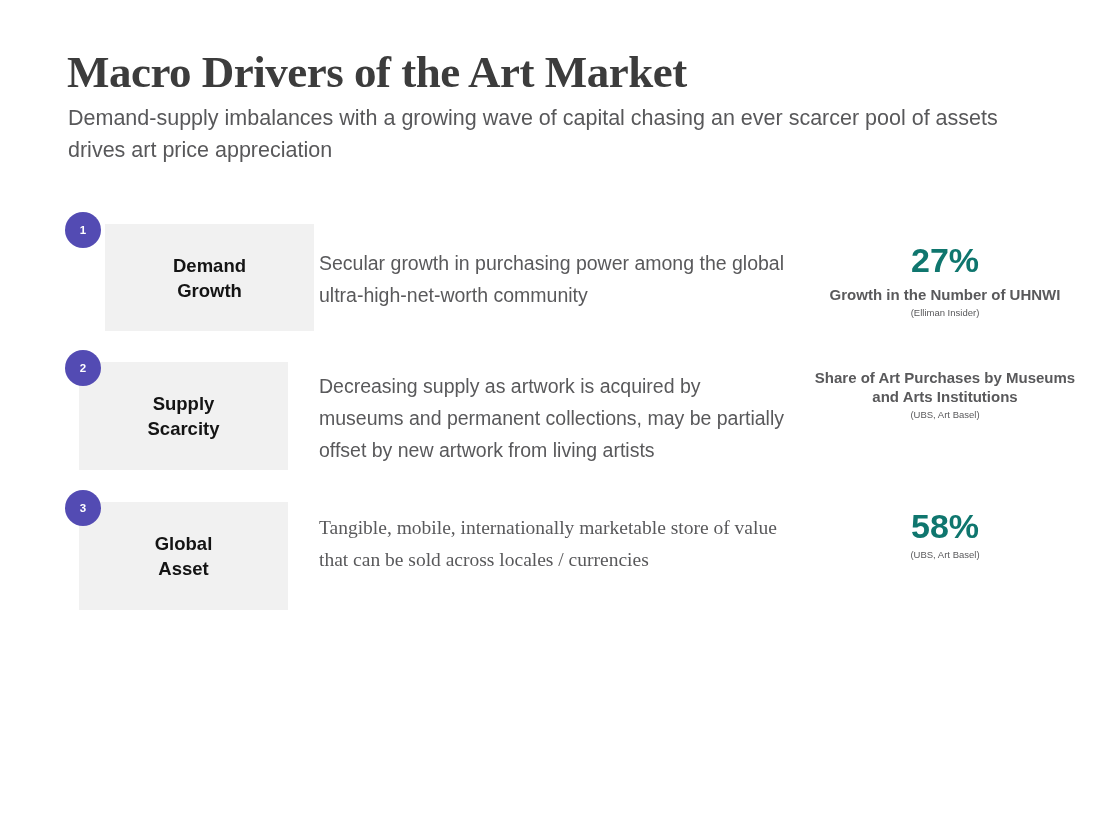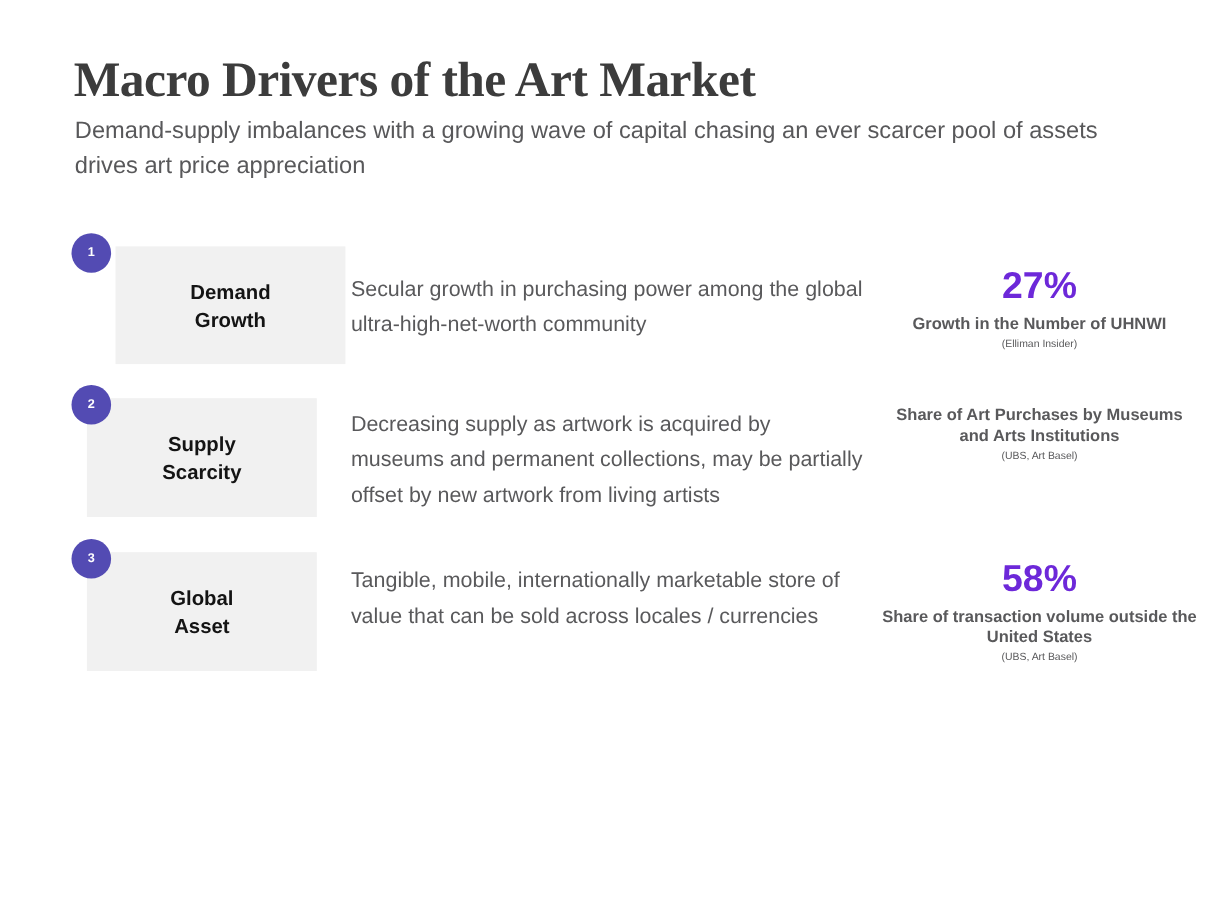--- a/index.html
+++ b/index.html
@@ -99,36 +99,36 @@
     position: absolute;
     left: 319px;
     width: 470px;
     font-size: 19.5px;
     line-height: 32px;
     color: #59595b;
     font-weight: 400;
   }
   #driver-row-0 .description { top: 35px; }
   #driver-row-1 .description { top: 20px; }
-  #driver-row-2 .description { top: 22px; }
+  #driver-row-2 .description { top: 22px; font-family: Liberation Serif, serif; }
 
   .stat {
     position: absolute;
     left: 800px;
     width: 290px;
     text-align: center;
   }
   #driver-row-0 .stat { top: 28px; }
   #driver-row-1 .stat { top: 13px; }
   #driver-row-2 .stat { top: 16px; }
 
   .stat-value {
     font-size: 34px;
     font-weight: bold;
-    color: #6d28d9;
+    color: #0f766e;
     line-height: 40px;
     letter-spacing: 0px;
   }
   .stat-caption {
     font-size: 15px;
     line-height: 19px;
     color: #59595b;
     margin-top: 5px;
     font-weight: 700;
   }
@@ -184,21 +184,20 @@
 
 <div class="driver-row" id="driver-row-2">
   <div class="badge">3</div>
   <div class="label-box">
     <div class="label-box-text">Global
 Asset</div>
   </div>
   <div class="description">Tangible, mobile, internationally marketable store of value that can be sold across locales / currencies</div>
   <div class="stat">
     <div class="stat-value">58%</div>
-    <div class="stat-caption">Share of transaction volume outside the United States</div>
     <div class="stat-source">(UBS, Art Basel)</div>
   </div>
 </div>
 
 <div id="footer">
   
   
   
 </div>
 

